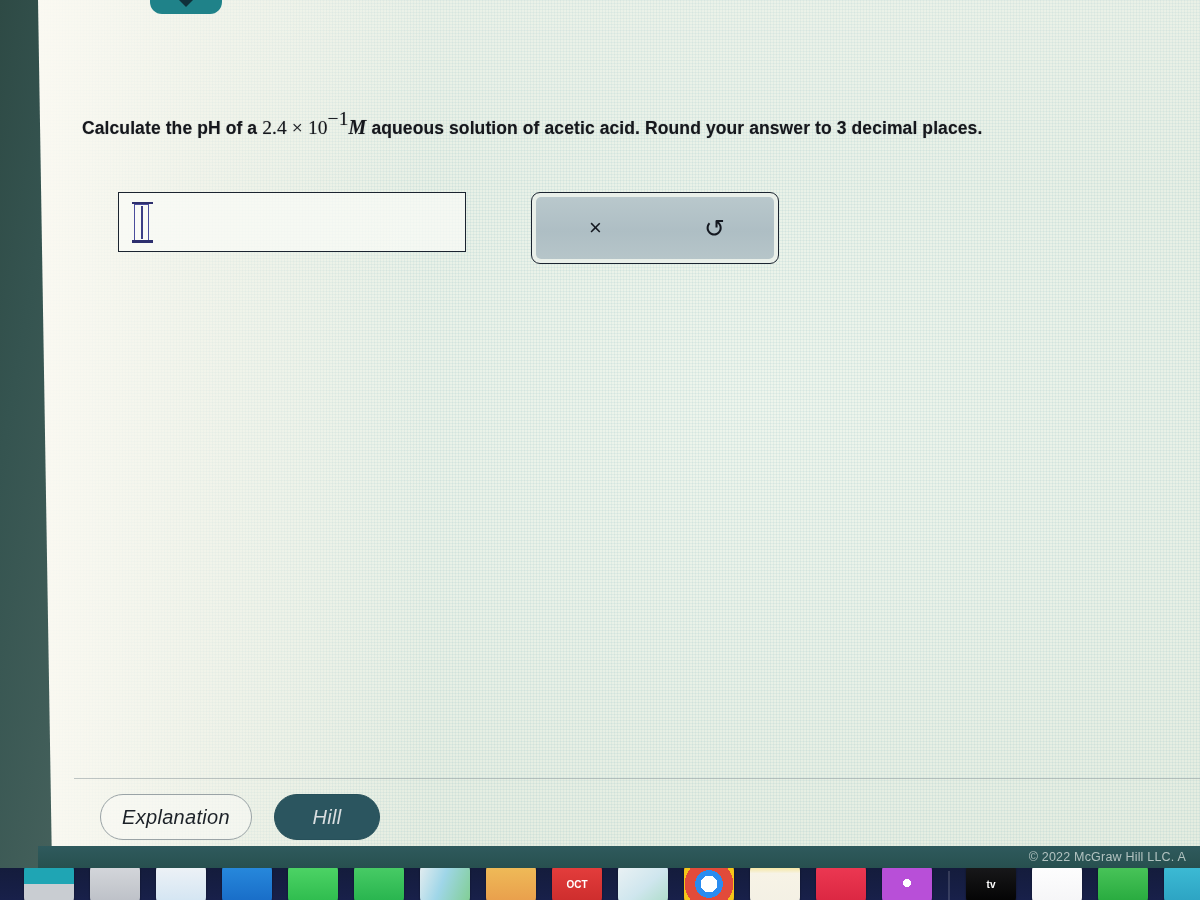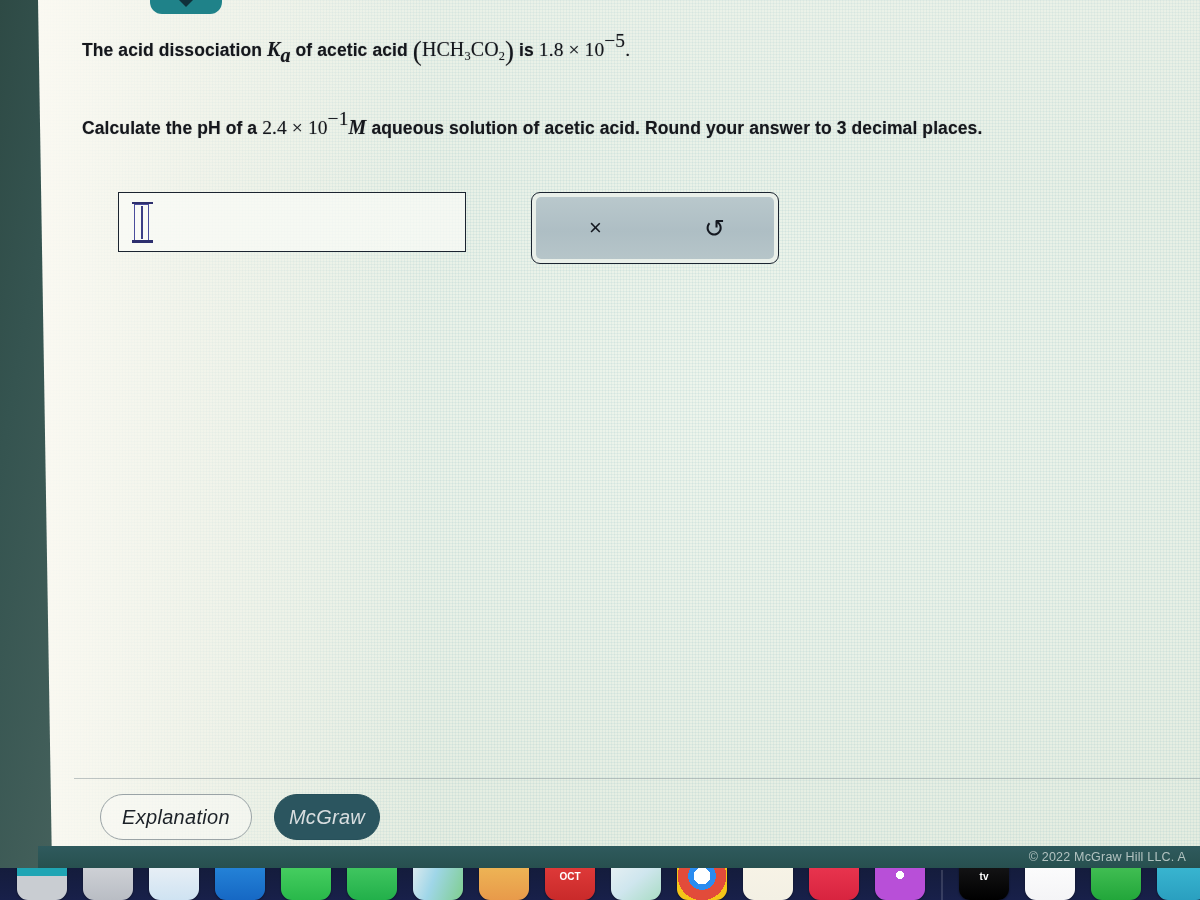--- a/index.html
+++ b/index.html
@@ -243,22 +243,22 @@
   }
 
   
   #dock {
     position: absolute;
     left: 0; top: 868px;
     width: 1200px; height: 32px;
     background: linear-gradient(180deg, #141c3c 0%, #18204a 100%);
     z-index: 20;
     display: flex;
-    align-items: flex-end;
-    padding-left: 17px;
+    align-items: center;
+    padding-left: 24px;
     gap: 16px;
     overflow: hidden;
   }
   .dock-icon {
     width: 50px; height: 48px;
     border-radius: 11px;
     flex: 0 0 auto;
     position: relative;
     overflow: hidden;
     display: flex; align-items: center; justify-content: center;
@@ -277,23 +277,20 @@
 <body>
 
 <div id="photo">
 
   <div id="screen">
 
     <div id="top-tab">
       <span class="chev"></span>
     </div>
 
-    <div class="q-line layer" id="q-line-1">
-      <span>The acid dissociation </span><span class="ital">K</span><sub class="ital">a</sub><span> of acetic acid </span><span class="paren">(</span><span class="serif">HCH<sub>3</sub>CO<sub>2</sub></span><span class="paren">)</span><span> is </span><span class="serif-n">1.8 × 10</span><sup class="serif-n">−5</sup><span class="serif-n">.</span>
-    </div>
 
     <div class="q-line layer" id="q-line-2">
       <span>Calculate the pH of a </span><span class="serif-n">2.4 × 10</span><sup class="serif-n">−1</sup><span class="ital">M</span><span> aqueous solution of acetic acid. Round your answer to 3 decimal places.</span>
     </div>
 
     <div id="answer-row">
 
       <div id="answer-input" title="">
         <span class="caret-box">
           <span class="caret-bar"></span>
@@ -306,21 +303,21 @@
           <div class="tool-btn undo">↺</div>
         </div>
       </div>
 
     </div>
 
     <div id="footer-divider"></div>
 
     <div id="footer-buttons">
       <div class="pill" id="btn-explanation">Explanation</div>
-      <div class="pill" id="btn-check">McGraw</div>
+      <div class="pill" id="btn-check">Hill</div>
     </div>
 
     <div id="site-footer">
       <span id="copyright">© 2022 McGraw Hill LLC. A</span>
     </div>
 
   </div>
 
   <div id="bezel-left"></div>
 

